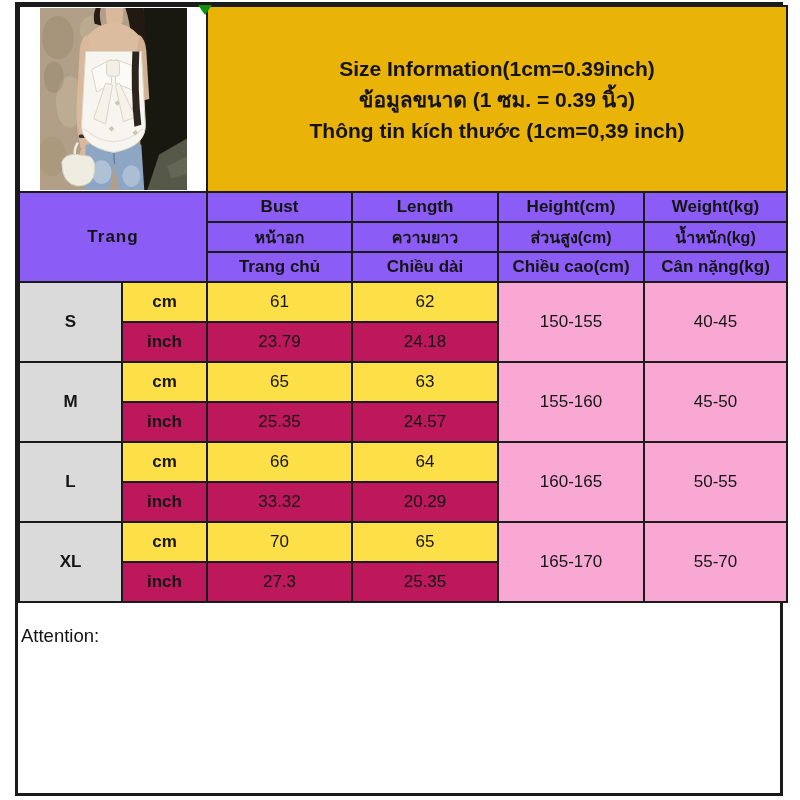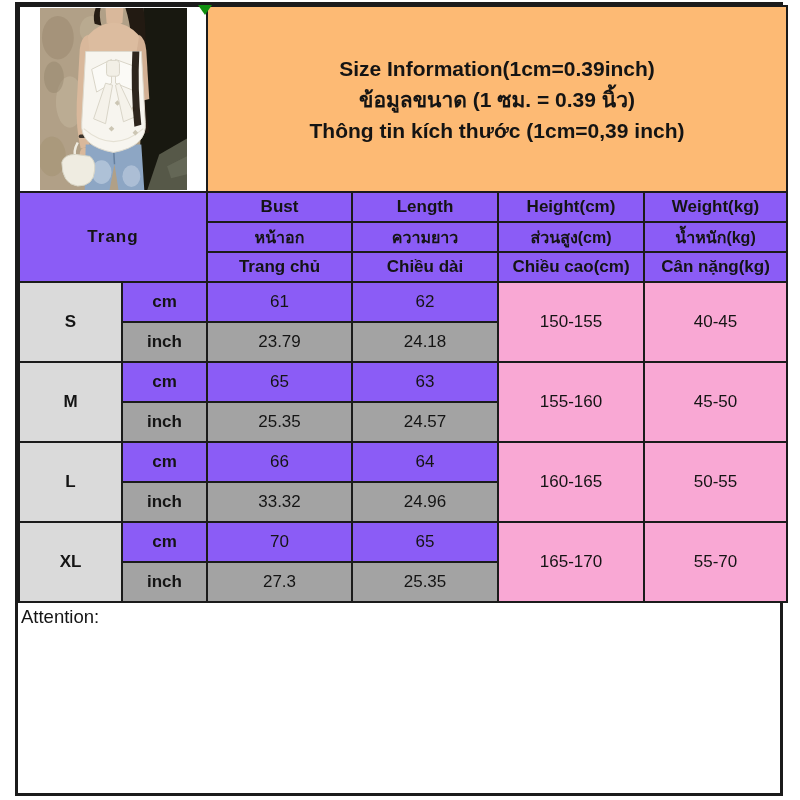--- a/index.html
+++ b/index.html
@@ -12,36 +12,36 @@
     border:3px solid #1b1b1b;box-sizing:border-box;
     display:flex;flex-direction:column;background:#ffffff;
   }
   table.size-table{border-collapse:collapse;table-layout:fixed;width:100%;}
   table.size-table td{
     border:2px solid #1b1b1b;text-align:center;vertical-align:middle;
     padding:0;overflow:hidden;
   }
   
   td.photo-cell{background:#ffffff;height:184px;}
-  td.title-cell{background:#fdba74;}
+  td.title-cell{background:#eab308;}
   .photo-wrap{width:147px;height:182px;margin:0 auto;display:block;}
   .title-line{font-size:21px;font-weight:bold;line-height:31px;white-space:nowrap;}
   
   td.size-cell{background:#dadada;font-size:38px;font-weight:bold;letter-spacing:1px;}
   tr.hdr td{background:#8b5cf6;font-weight:bold;font-size:17px;height:28px;}
   tr.hdr-th td{font-size:16px;}
   
   tr.row-cm td, tr.row-in td{height:38px;font-size:17px;}
   td.lbl{background:#dadada;font-weight:bold;font-size:18px;}
   td.unit{font-weight:bold;}
-  tr.row-cm td.unit, tr.row-cm td.val{background:#8b5cf6;}
-  tr.row-in td.unit, tr.row-in td.val{background:#a3a3a3;}
+  tr.row-cm td.unit, tr.row-cm td.val{background:#fde047;}
+  tr.row-in td.unit, tr.row-in td.val{background:#be185d;}
   td.merged{background:#f9a8d4;font-size:17px;}
   
-  .attention{flex:1;background:#ffffff;padding:0 4px 0 3px;box-sizing:border-box;}
+  .attention{flex:1;background:#ffffff;padding:19px 4px 0 3px;box-sizing:border-box;}
   .attention p{margin:0;font-size:18.5px;line-height:27px;}
   
   .corner-marker{
     position:absolute;top:0;left:180px;width:0;height:0;
     border-left:7px solid transparent;border-right:7px solid transparent;
     border-top:10px solid #0f8f0f;
   }
 </style>
 </head>
 <body>
@@ -173,21 +173,21 @@
       <td class="lbl" rowspan="2">L</td>
       <td class="unit">cm</td>
       <td class="val">66</td>
       <td class="val">64</td>
       <td class="merged" rowspan="2">160-165</td>
       <td class="merged" rowspan="2">50-55</td>
     </tr>
     <tr class="row-in">
       <td class="unit">inch</td>
       <td class="val">33.32</td>
-      <td class="val">24.96</td>
+      <td class="val">20.29</td>
     </tr>
 
     <tr class="row-cm">
       <td class="lbl" rowspan="2">XL</td>
       <td class="unit">cm</td>
       <td class="val">70</td>
       <td class="val">65</td>
       <td class="merged" rowspan="2">165-170</td>
       <td class="merged" rowspan="2">55-70</td>
     </tr>

